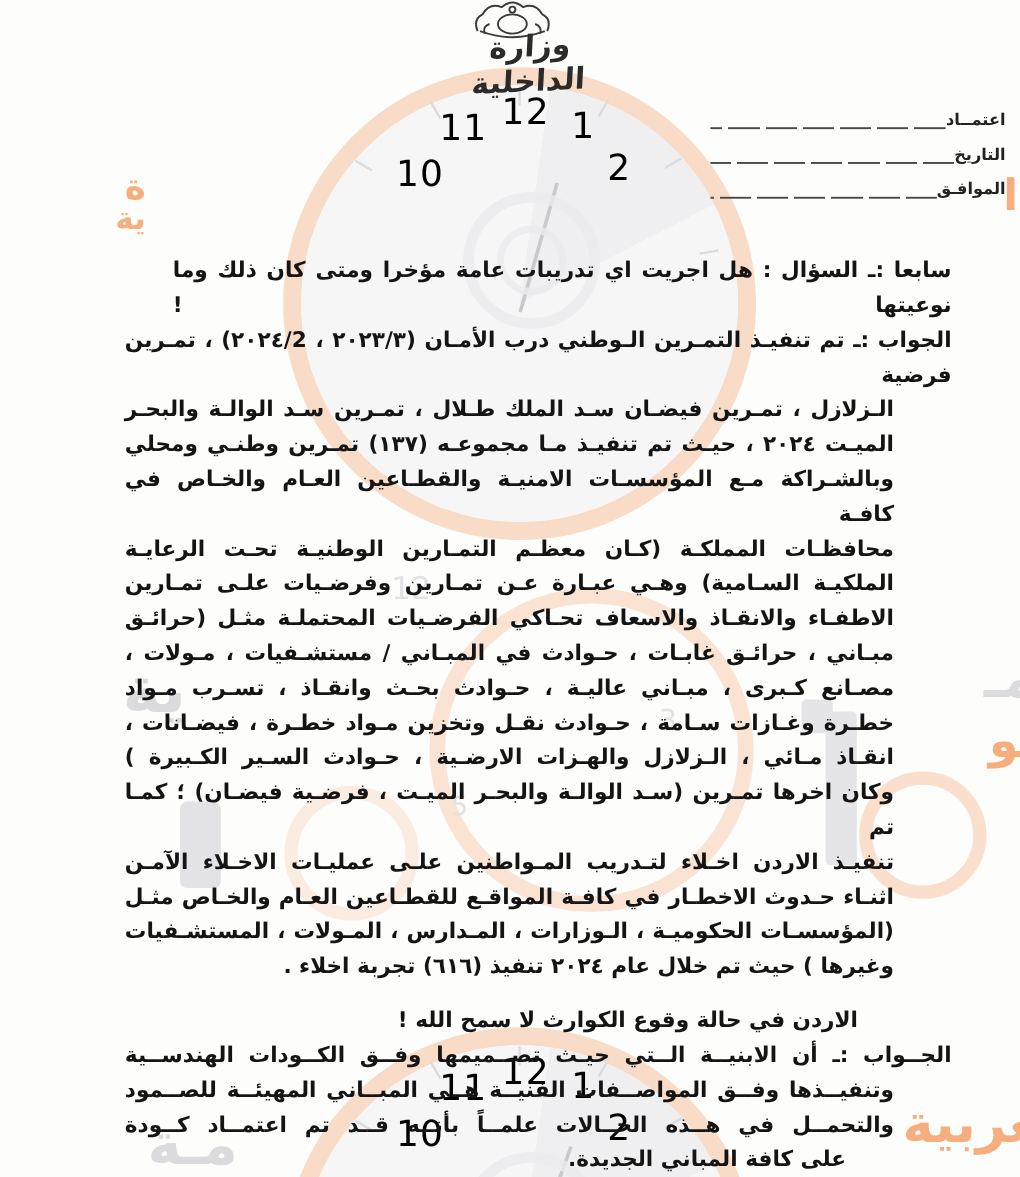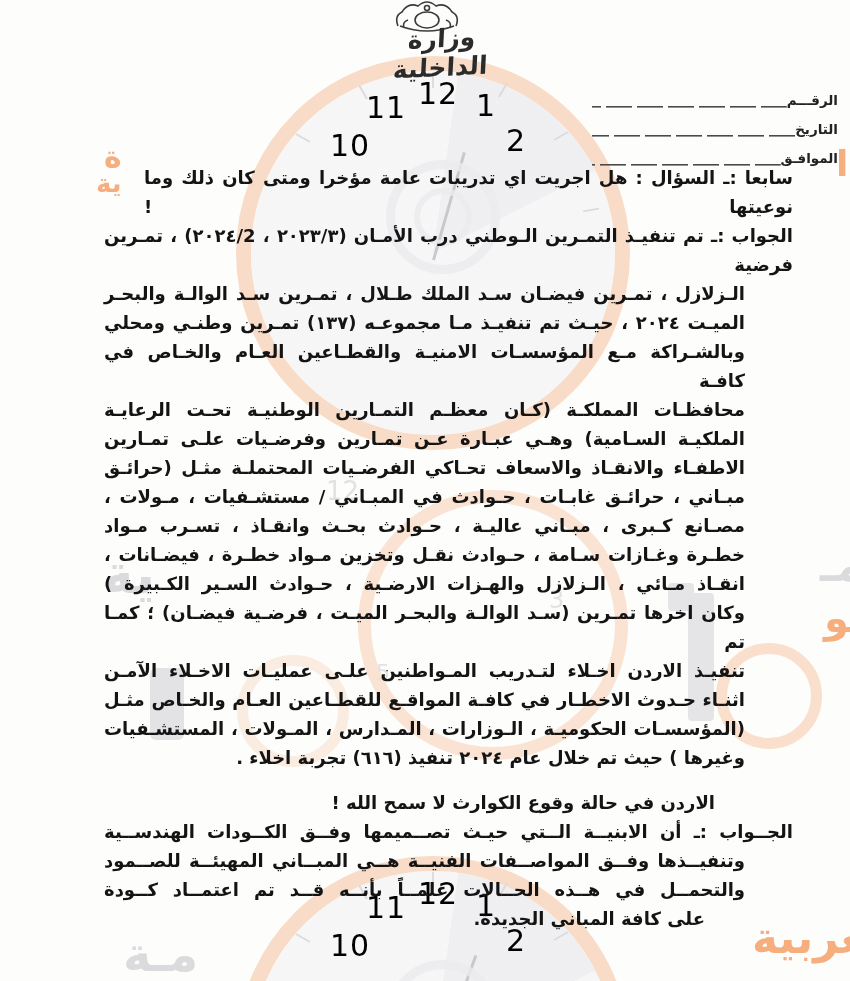--- a/index.html
+++ b/index.html
@@ -62,21 +62,21 @@
   .flabel{font-size:13.5px;font-weight:700;color:#222;white-space:nowrap;}
   .fline{flex:1;height:12px;margin-left:4px;
          background:repeating-linear-gradient(to left,#4a4a4a 0 26px,transparent 26px 31px) bottom/100% 1.6px no-repeat;}
 
   
   .doc-body{position:absolute;left:104px;width:689px;top:163px;z-index:2;direction:rtl;
             font-size:18px;font-weight:700;color:#141414;line-height:29px;}
   .ln{text-align:justify;text-align-last:justify;}
   .ln.ind{padding-right:48px;}
   .ln.endline{text-align-last:right;}
-  .ln.firstQ7{padding-left:40px;}
+  .ln.firstQ7{padding-left:40px;margin-top:48px;}
   .ln.q8a{padding-right:78px;text-align-last:right;}
   .ln.q8last{padding-right:88px;text-align-last:right;}
   .q8{margin-top:16px;}
 </style>
 </head>
 <body>
 
 <div class="page">
 
   <div class="wm">
@@ -146,21 +146,21 @@
         <ellipse cx="39" cy="20" rx="12" ry="8"></ellipse>
         <circle cx="39" cy="8" r="2.5"></circle>
         <path d="M20 20 q-6 2 -4 8 M58 20 q6 2 4 8"></path>
       </g>
     </svg>
   </div>
   <div class="callig" dir="rtl">وزارة الداخلية</div>
 
   <div class="fields">
     <div class="frow">
-      <span class="flabel">الرقـــم</span>
+      <span class="flabel">اعتمــاد</span>
       <span class="fline"></span>
     </div>
     <div class="frow">
       <span class="flabel">التاريخ</span>
       <span class="fline"></span>
     </div>
     <div class="frow">
       <span class="flabel">الموافـق</span>
       <span class="fline"></span>
     </div>

